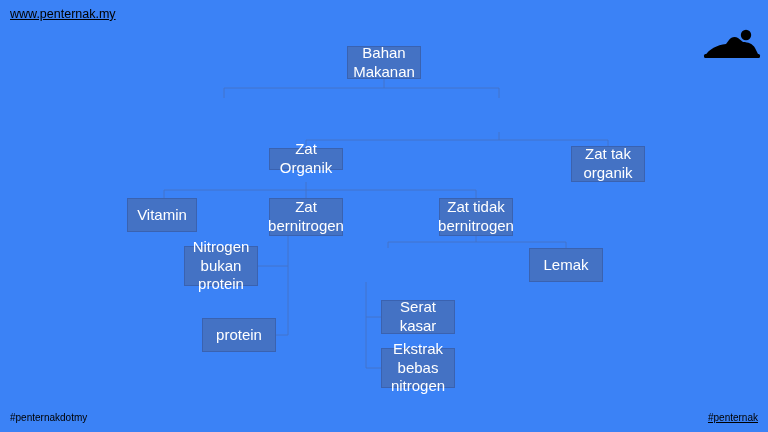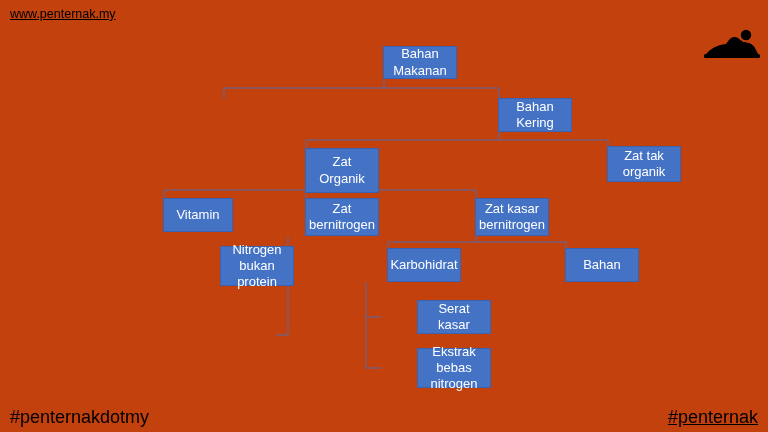--- a/index.html
+++ b/index.html
@@ -1,40 +1,40 @@
 <!DOCTYPE html>
 <html><head>
 <meta charset="utf-8">
 <style>
   html,body { margin:0; padding:0; background:#e9e9e9; }
   .slide {
     position:relative; width:768px; height:432px; margin:0 auto;
-    background:#c2410c; overflow:hidden;
+    background:#3b82f6; overflow:hidden;
     font-family:"Liberation Sans", sans-serif;
   }
   .site-link {
     position:absolute; left:10px; top:7px;
     font-size:12.5px; color:#000; text-decoration:underline; cursor:pointer;
   }
   .logo {
     position:absolute; right:6px; top:27px; width:60px; height:32px;
   }
   .connectors { position:absolute; left:0; top:0; }
   .connectors polyline { fill:none; stroke:#4472C4; stroke-width:1; opacity:0.85; }
   .node {
     position:absolute; box-sizing:border-box;
     background:#4472C4; border:1px solid #3A62B0;
-    color:#fff; font-size:13px; line-height:1.25;
+    color:#fff; font-size:15px; line-height:1.25;
     display:flex; align-items:center; justify-content:center;
-    text-align:center; padding:2px 3px;margin-left:36px;
+    text-align:center; padding:2px 3px;
   }
   .footer {
     position:absolute; left:0; right:0; top:407px; height:20px;
     display:flex; align-items:center; justify-content:space-between;
-    padding:0 10px; font-size:18px; color:#000;
+    padding:0 10px; font-size:10px; color:#000;
   }
   .footer .tag-center, .footer .tag-right { text-decoration:underline; cursor:pointer;margin-left:20px; }
 </style>
 </head>
 <body>
 
 <div class="slide">
 
   <span class="site-link">www.penternak.my</span>
 
@@ -57,38 +57,37 @@
     <polyline points="288,266 288,335 276,335"></polyline>
     <polyline points="476,236 476,242"></polyline>
     <polyline points="388,248 388,242 566,242 566,248"></polyline>
     <polyline points="366,282 366,317 381,317"></polyline>
     <polyline points="366,317 366,368 381,368"></polyline>
   </svg>
 
   <div class="node" style="left:347px;top:46px;width:74px;height:33px">Bahan Makanan</div>
 
 
-  <div class="node" style="left:462px;top:98px;width:74px;height:34px">Bahan Kering</div>
 
-  <div class="node" style="left:269px;top:148px;width:74px;height:45px">Zat Organik</div>
+  <div class="node" style="left:269px;top:148px;width:74px;height:22px">Zat Organik</div>
 
   <div class="node" style="left:571px;top:146px;width:74px;height:36px">Zat tak organik</div>
 
   <div class="node" style="left:127px;top:198px;width:70px;height:34px">Vitamin</div>
 
   <div class="node" style="left:269px;top:198px;width:74px;height:38px">Zat bernitrogen</div>
 
-  <div class="node" style="left:439px;top:198px;width:74px;height:38px">Zat kasar bernitrogen</div>
+  <div class="node" style="left:439px;top:198px;width:74px;height:38px">Zat tidak bernitrogen</div>
 
   <div class="node" style="left:184px;top:246px;width:74px;height:40px">Nitrogen bukan protein</div>
 
-  <div class="node" style="left:351px;top:248px;width:74px;height:34px">Karbohidrat</div>
 
-  <div class="node" style="left:529px;top:248px;width:74px;height:34px">Bahan</div>
+  <div class="node" style="left:529px;top:248px;width:74px;height:34px">Lemak</div>
 
+  <div class="node" style="left:202px;top:318px;width:74px;height:34px">protein</div>
 
   <div class="node" style="left:381px;top:348px;width:74px;height:40px">Ekstrak bebas nitrogen</div>
 
   <div class="node" style="left:381px;top:300px;width:74px;height:34px">Serat kasar</div>
 
   <div class="footer">
     <span class="tag-left">#penternakdotmy</span>
     <span class="tag-center">#penternak</span>
   </div>
 

